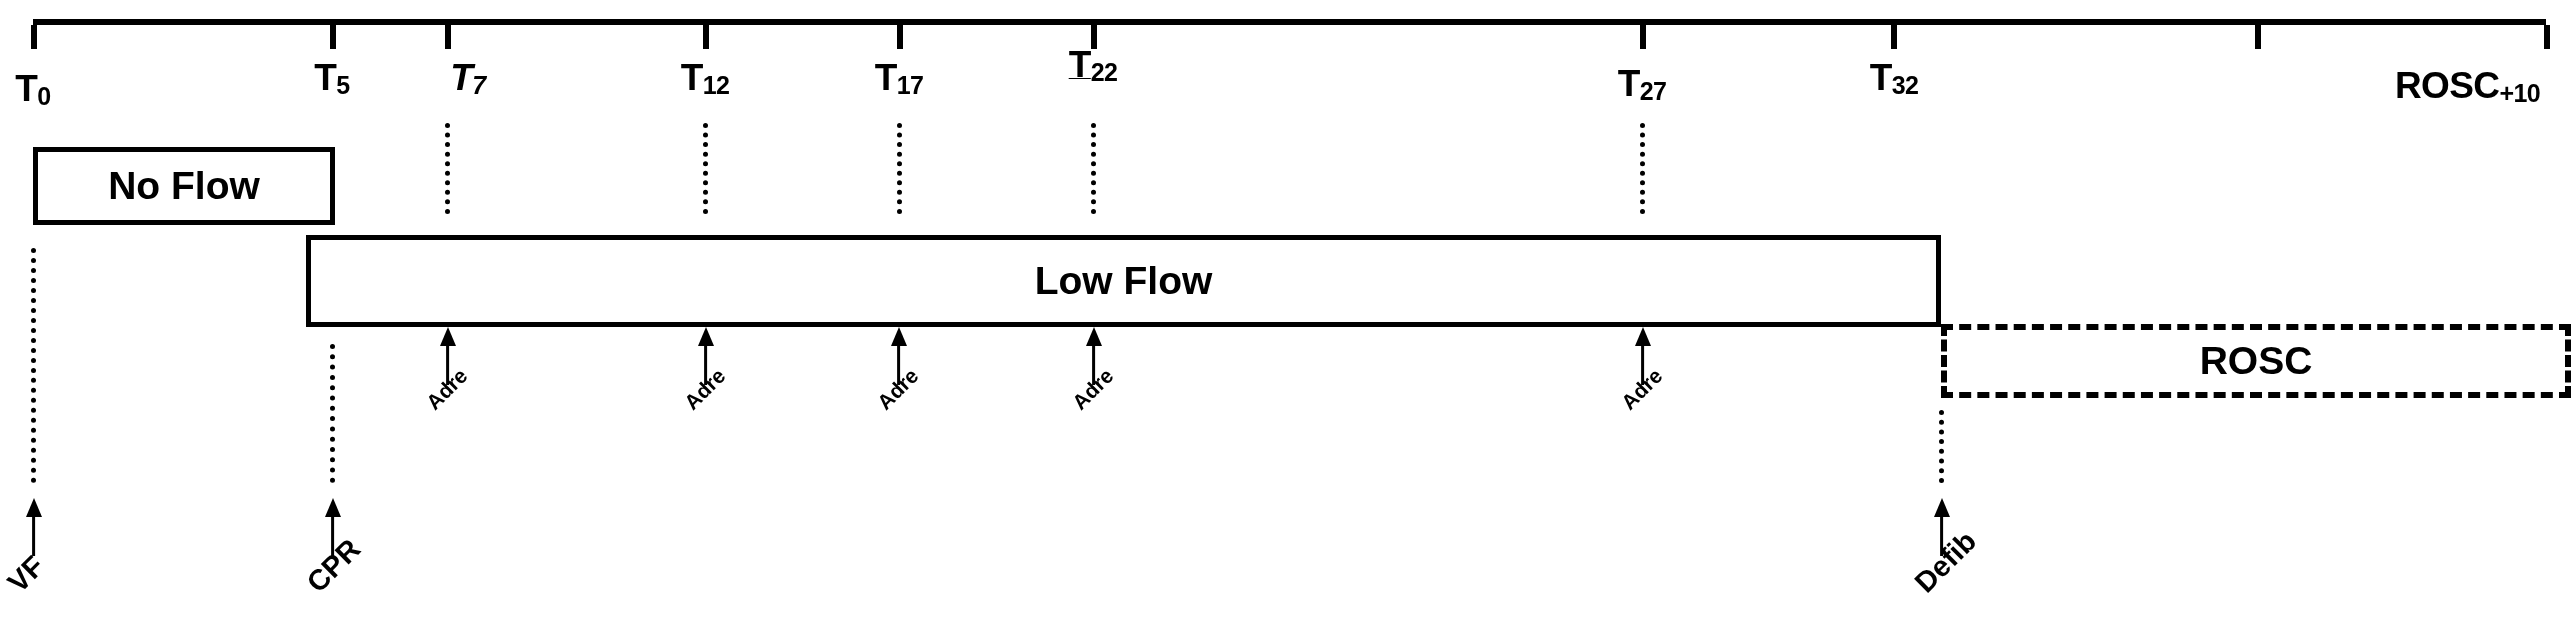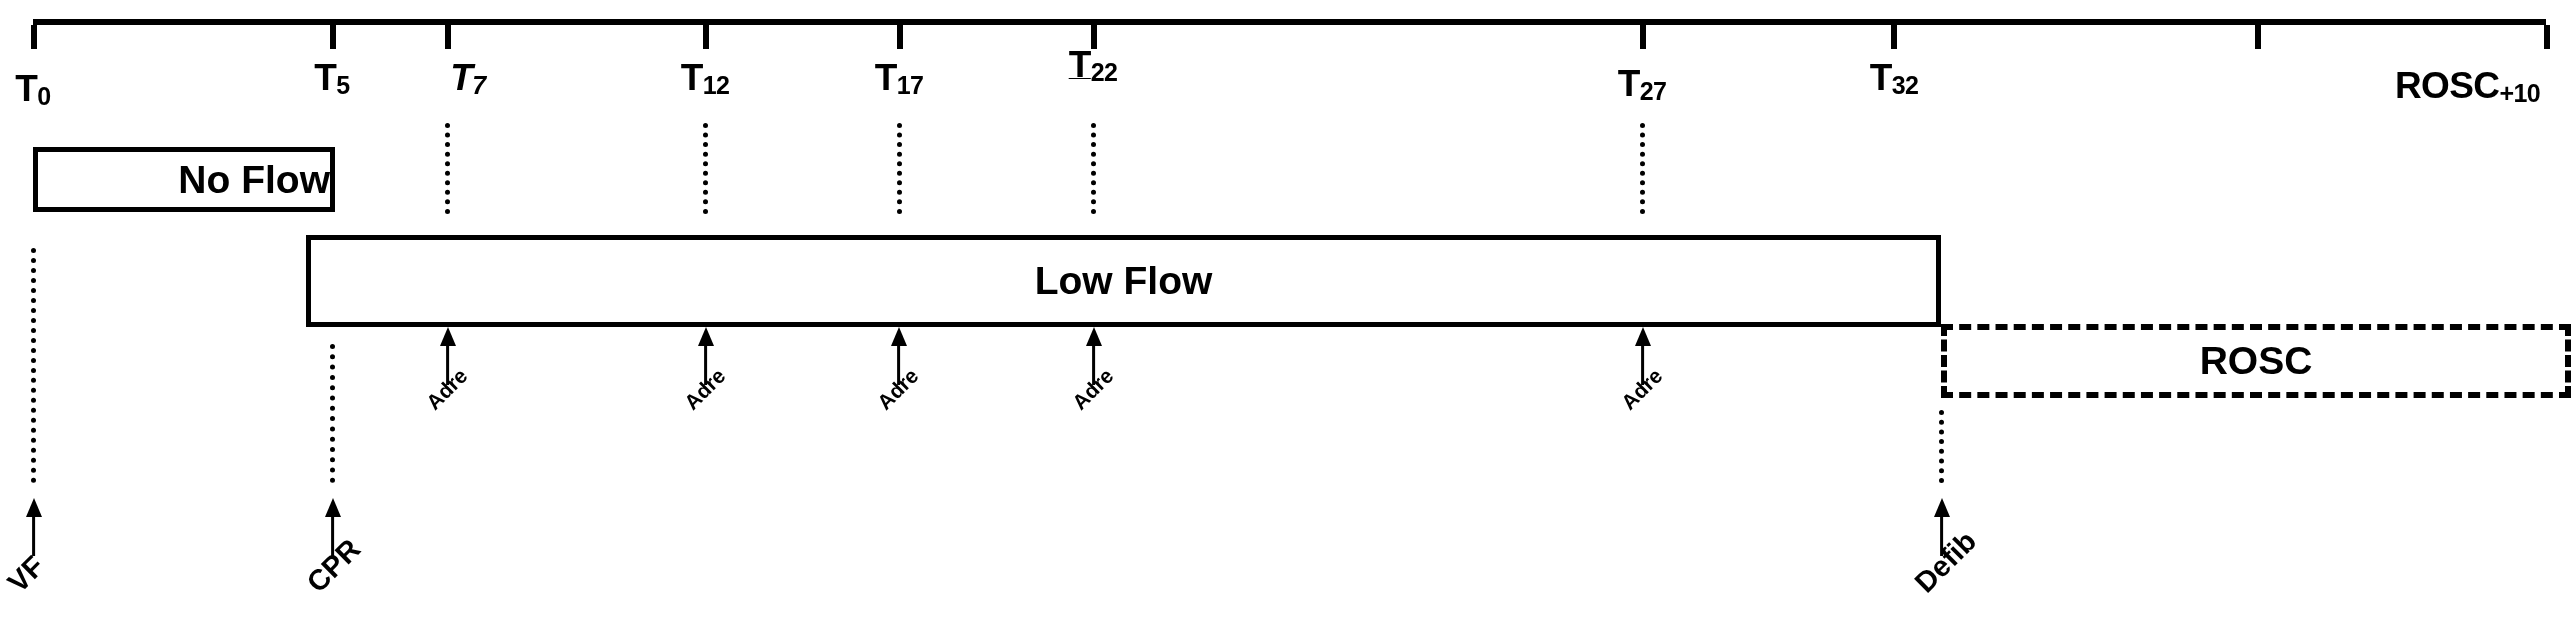--- a/index.html
+++ b/index.html
@@ -111,21 +111,21 @@
       <div class="vdot" style="left: 330px; top: 344px; height: 139px;"></div>
       <div class="vdot" style="left: 445px; top: 123px; height: 91px;"></div>
       <div class="vdot" style="left: 703px; top: 123px; height: 91px;"></div>
       <div class="vdot" style="left: 897px; top: 123px; height: 91px;"></div>
       <div class="vdot" style="left: 1091px; top: 123px; height: 91px;"></div>
       <div class="vdot" style="left: 1640px; top: 123px; height: 91px;"></div>
       <div class="vdot" style="left: 1939px; top: 410px; height: 73px;"></div>
     </div>
 
   <div id="phase-layer">
-      <div class="sbox" style="left: 33px; top: 147px; width: 302px; height: 65px; justify-content: flex-end;">
+      <div class="sbox" style="left: 33px; top: 147px; width: 302px; height: 78px;">
         <span class="txt">No Flow</span>
       </div>
       <div class="sbox" style="left: 306px; top: 235px; width: 1635px; height: 92px; justify-content: center;">
         <span class="txt">Low Flow</span>
       </div>
       <div class="dbox" style="left: 1941px; top: 324px; width: 630px; height: 74px;">
         <span class="txt">ROSC</span>
       </div>
     </div>
 

